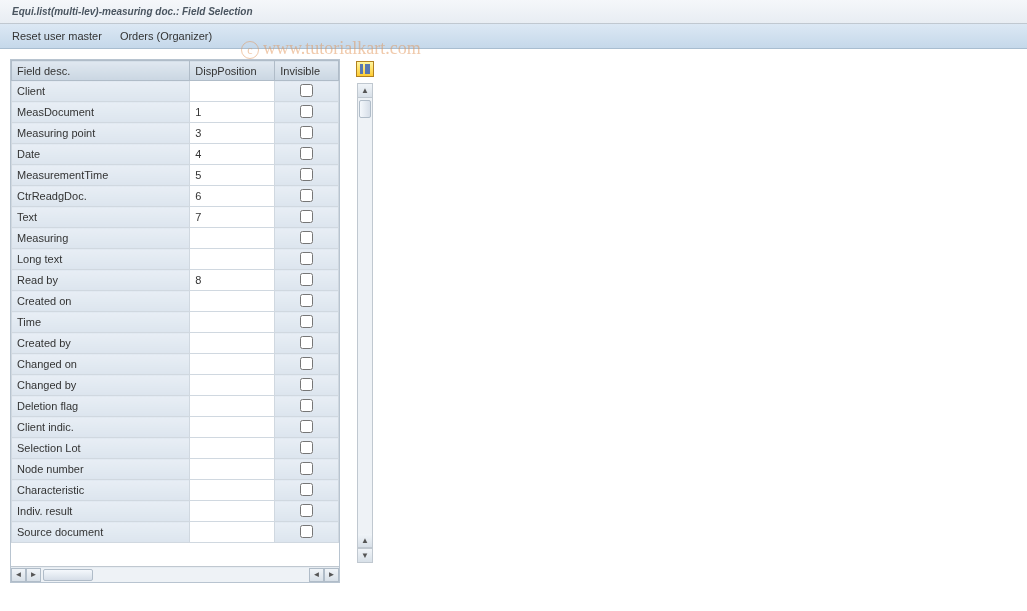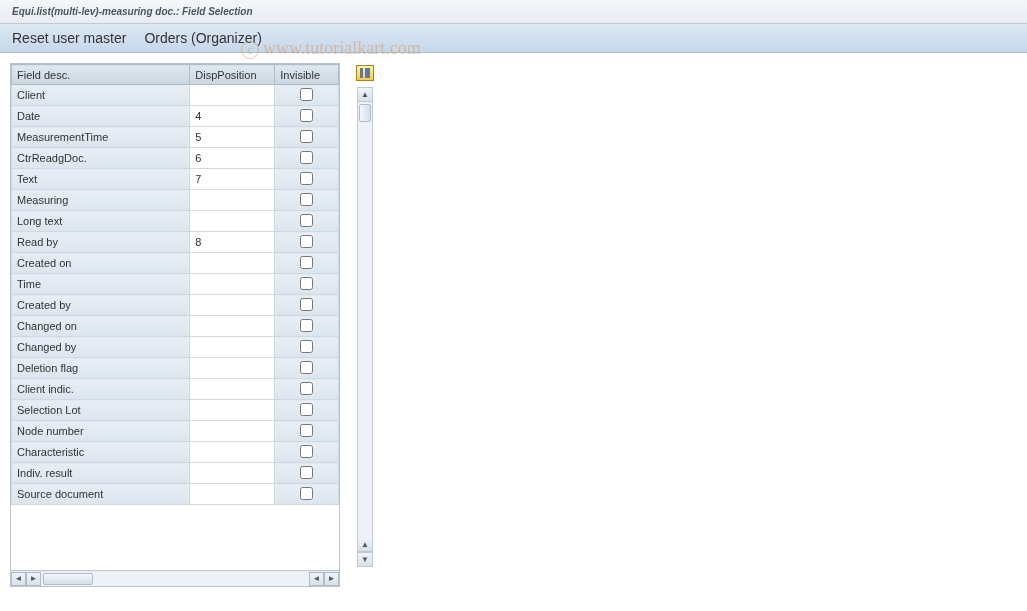--- a/index.html
+++ b/index.html
@@ -21,21 +21,21 @@
       font-weight: bold;
       font-style: italic;
       color: #4a5560;
     }
     .toolbar {
       background: linear-gradient(#dce8f4, #c5d8ea);
       border-bottom: 1px solid #a8bdd0;
       padding: 6px 12px;
       display: flex;
       gap: 18px;
-      font-size: 14px;
+      font-size: 11px;
       color: #333;
     }
     .toolbar-item { cursor: pointer; }
     .watermark {
       position: absolute;
       top: 38px;
       left: 241px;
       font-size: 18px;
       color: rgba(226,150,90,0.5);
       font-family: Georgia, serif;
@@ -198,20 +198,30 @@
             <th>Invisible</th>
           </tr>
         </thead>
         <tbody id="table-body">
             <tr>
               <td class="label-cell">Client</td>
               <td></td>
               <td class="check-cell"><input type="checkbox" style=""></td>
             </tr>
             <tr>
+              <td class="label-cell">MeasDocument</td>
+              <td>1</td>
+              <td class="check-cell"><input type="checkbox" style=""></td>
+            </tr>
+            <tr>
+              <td class="label-cell">Measuring point</td>
+              <td>3</td>
+              <td class="check-cell"><input type="checkbox" style=""></td>
+            </tr>
+            <tr>
               <td class="label-cell">Date</td>
               <td>4</td>
               <td class="check-cell"><input type="checkbox" style=""></td>
             </tr>
             <tr>
               <td class="label-cell">MeasurementTime</td>
               <td>5</td>
               <td class="check-cell"><input type="checkbox" style=""></td>
             </tr>
             <tr>

